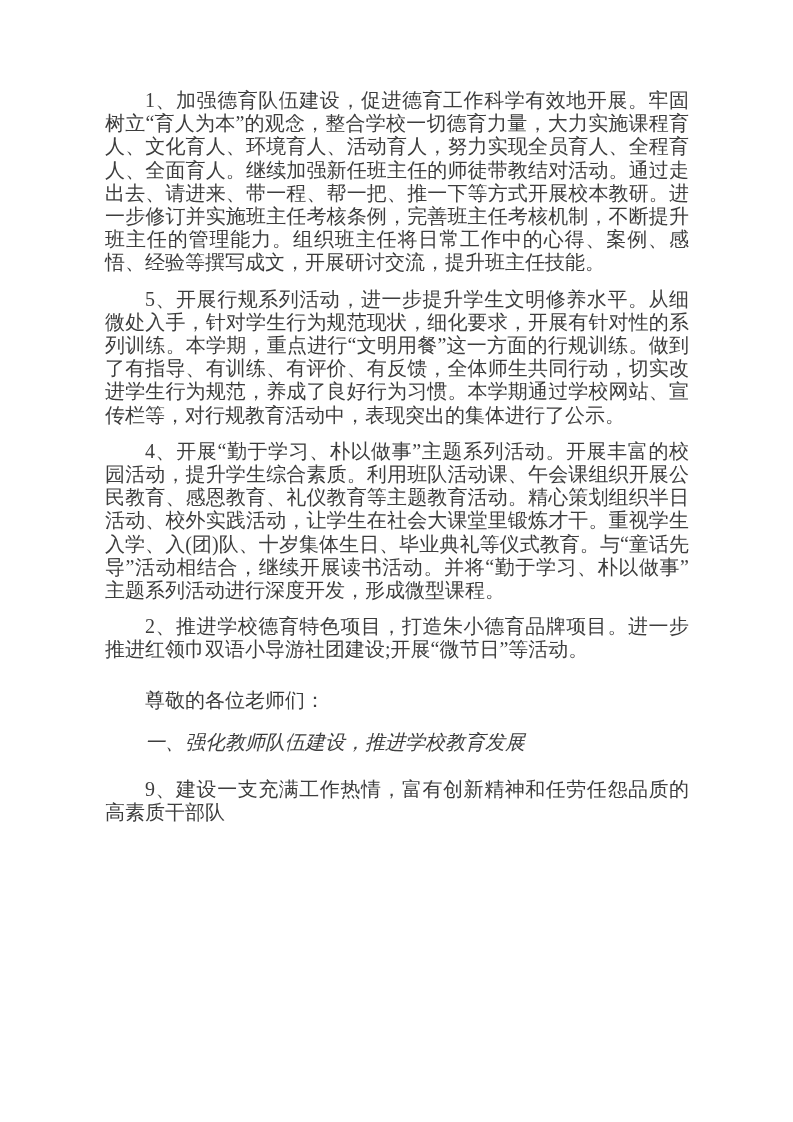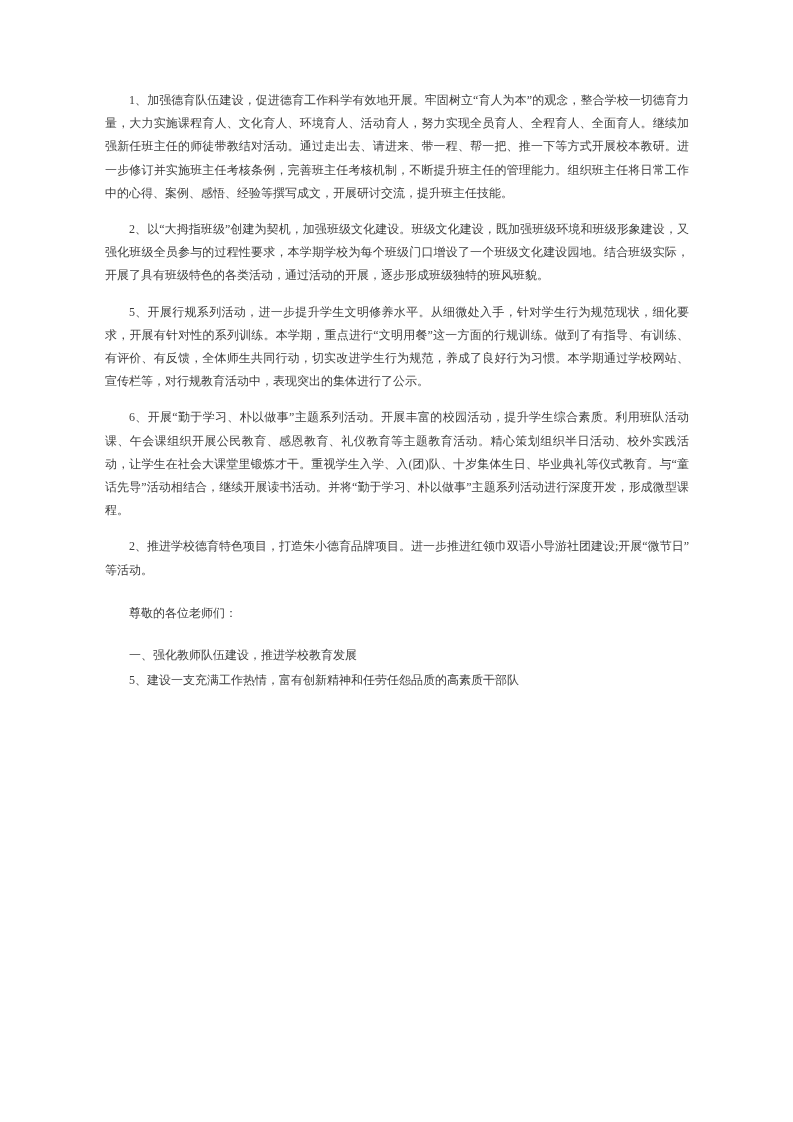--- a/index.html
+++ b/index.html
@@ -10,55 +10,55 @@
   .page {
     position: relative;
     width: 793px;
     height: 1122px;
     margin: 0 auto;
     background: var(--page-bg, #ffffff);
     box-sizing: border-box;
     padding: 89px 104px 0 105px;
     overflow: hidden;
     font-family: "Liberation Serif", "DejaVu Serif", serif;
-    font-size: 12px;
+    font-size: 20px;
     line-height: 23.2px;
     color: var(--text-color, #3d3d3d);
     text-align: justify;
   }
   .para {
     margin: 0 0 13px 0;
     text-indent: 2em;
   }
   .para-gap-top {
-    margin-top: 20px;
+    margin-top: 27px;
   }
   .para-short {
     margin-bottom: 19px;
   }
   .para-heading-gap {
-    margin-bottom: 2px;
+    margin-bottom: 24px;
+    font-style: italic;
   }
 </style>
 </head>
 <body>
 
 <div class="page" style="--page-bg: #ffffff; --text-color: #3d3d3d;">
 
   <p class="para">1、加强德育队伍建设，促进德育工作科学有效地开展。牢固树立“育人为本”的观念，整合学校一切德育力量，大力实施课程育人、文化育人、环境育人、活动育人，努力实现全员育人、全程育人、全面育人。继续加强新任班主任的师徒带教结对活动。通过走出去、请进来、带一程、帮一把、推一下等方式开展校本教研。进一步修订并实施班主任考核条例，完善班主任考核机制，不断提升班主任的管理能力。组织班主任将日常工作中的心得、案例、感悟、经验等撰写成文，开展研讨交流，提升班主任技能。</p>
 
-  <p class="para">2、以“大拇指班级”创建为契机，加强班级文化建设。班级文化建设，既加强班级环境和班级形象建设，又强化班级全员参与的过程性要求，本学期学校为每个班级门口增设了一个班级文化建设园地。结合班级实际，开展了具有班级特色的各类活动，通过活动的开展，逐步形成班级独特的班风班貌。</p>
 
   <p class="para">5、开展行规系列活动，进一步提升学生文明修养水平。从细微处入手，针对学生行为规范现状，细化要求，开展有针对性的系列训练。本学期，重点进行“文明用餐”这一方面的行规训练。做到了有指导、有训练、有评价、有反馈，全体师生共同行动，切实改进学生行为规范，养成了良好行为习惯。本学期通过学校网站、宣传栏等，对行规教育活动中，表现突出的集体进行了公示。</p>
 
-  <p class="para">6、开展“勤于学习、朴以做事”主题系列活动。开展丰富的校园活动，提升学生综合素质。利用班队活动课、午会课组织开展公民教育、感恩教育、礼仪教育等主题教育活动。精心策划组织半日活动、校外实践活动，让学生在社会大课堂里锻炼才干。重视学生入学、入(团)队、十岁集体生日、毕业典礼等仪式教育。与“童话先导”活动相结合，继续开展读书活动。并将“勤于学习、朴以做事”主题系列活动进行深度开发，形成微型课程。</p>
+  <p class="para">4、开展“勤于学习、朴以做事”主题系列活动。开展丰富的校园活动，提升学生综合素质。利用班队活动课、午会课组织开展公民教育、感恩教育、礼仪教育等主题教育活动。精心策划组织半日活动、校外实践活动，让学生在社会大课堂里锻炼才干。重视学生入学、入(团)队、十岁集体生日、毕业典礼等仪式教育。与“童话先导”活动相结合，继续开展读书活动。并将“勤于学习、朴以做事”主题系列活动进行深度开发，形成微型课程。</p>
 
   <p class="para">2、推进学校德育特色项目，打造朱小德育品牌项目。进一步推进红领巾双语小导游社团建设;开展“微节日”等活动。</p>
 
   <p class="para para-gap-top para-short">尊敬的各位老师们：</p>
 
 
 
   <p class="para para-heading-gap">一、强化教师队伍建设，推进学校教育发展</p>
 
-  <p class="para">5、建设一支充满工作热情，富有创新精神和任劳任怨品质的高素质干部队</p>
+  <p class="para">9、建设一支充满工作热情，富有创新精神和任劳任怨品质的高素质干部队</p>
 
 </div>
 
 </body></html>

